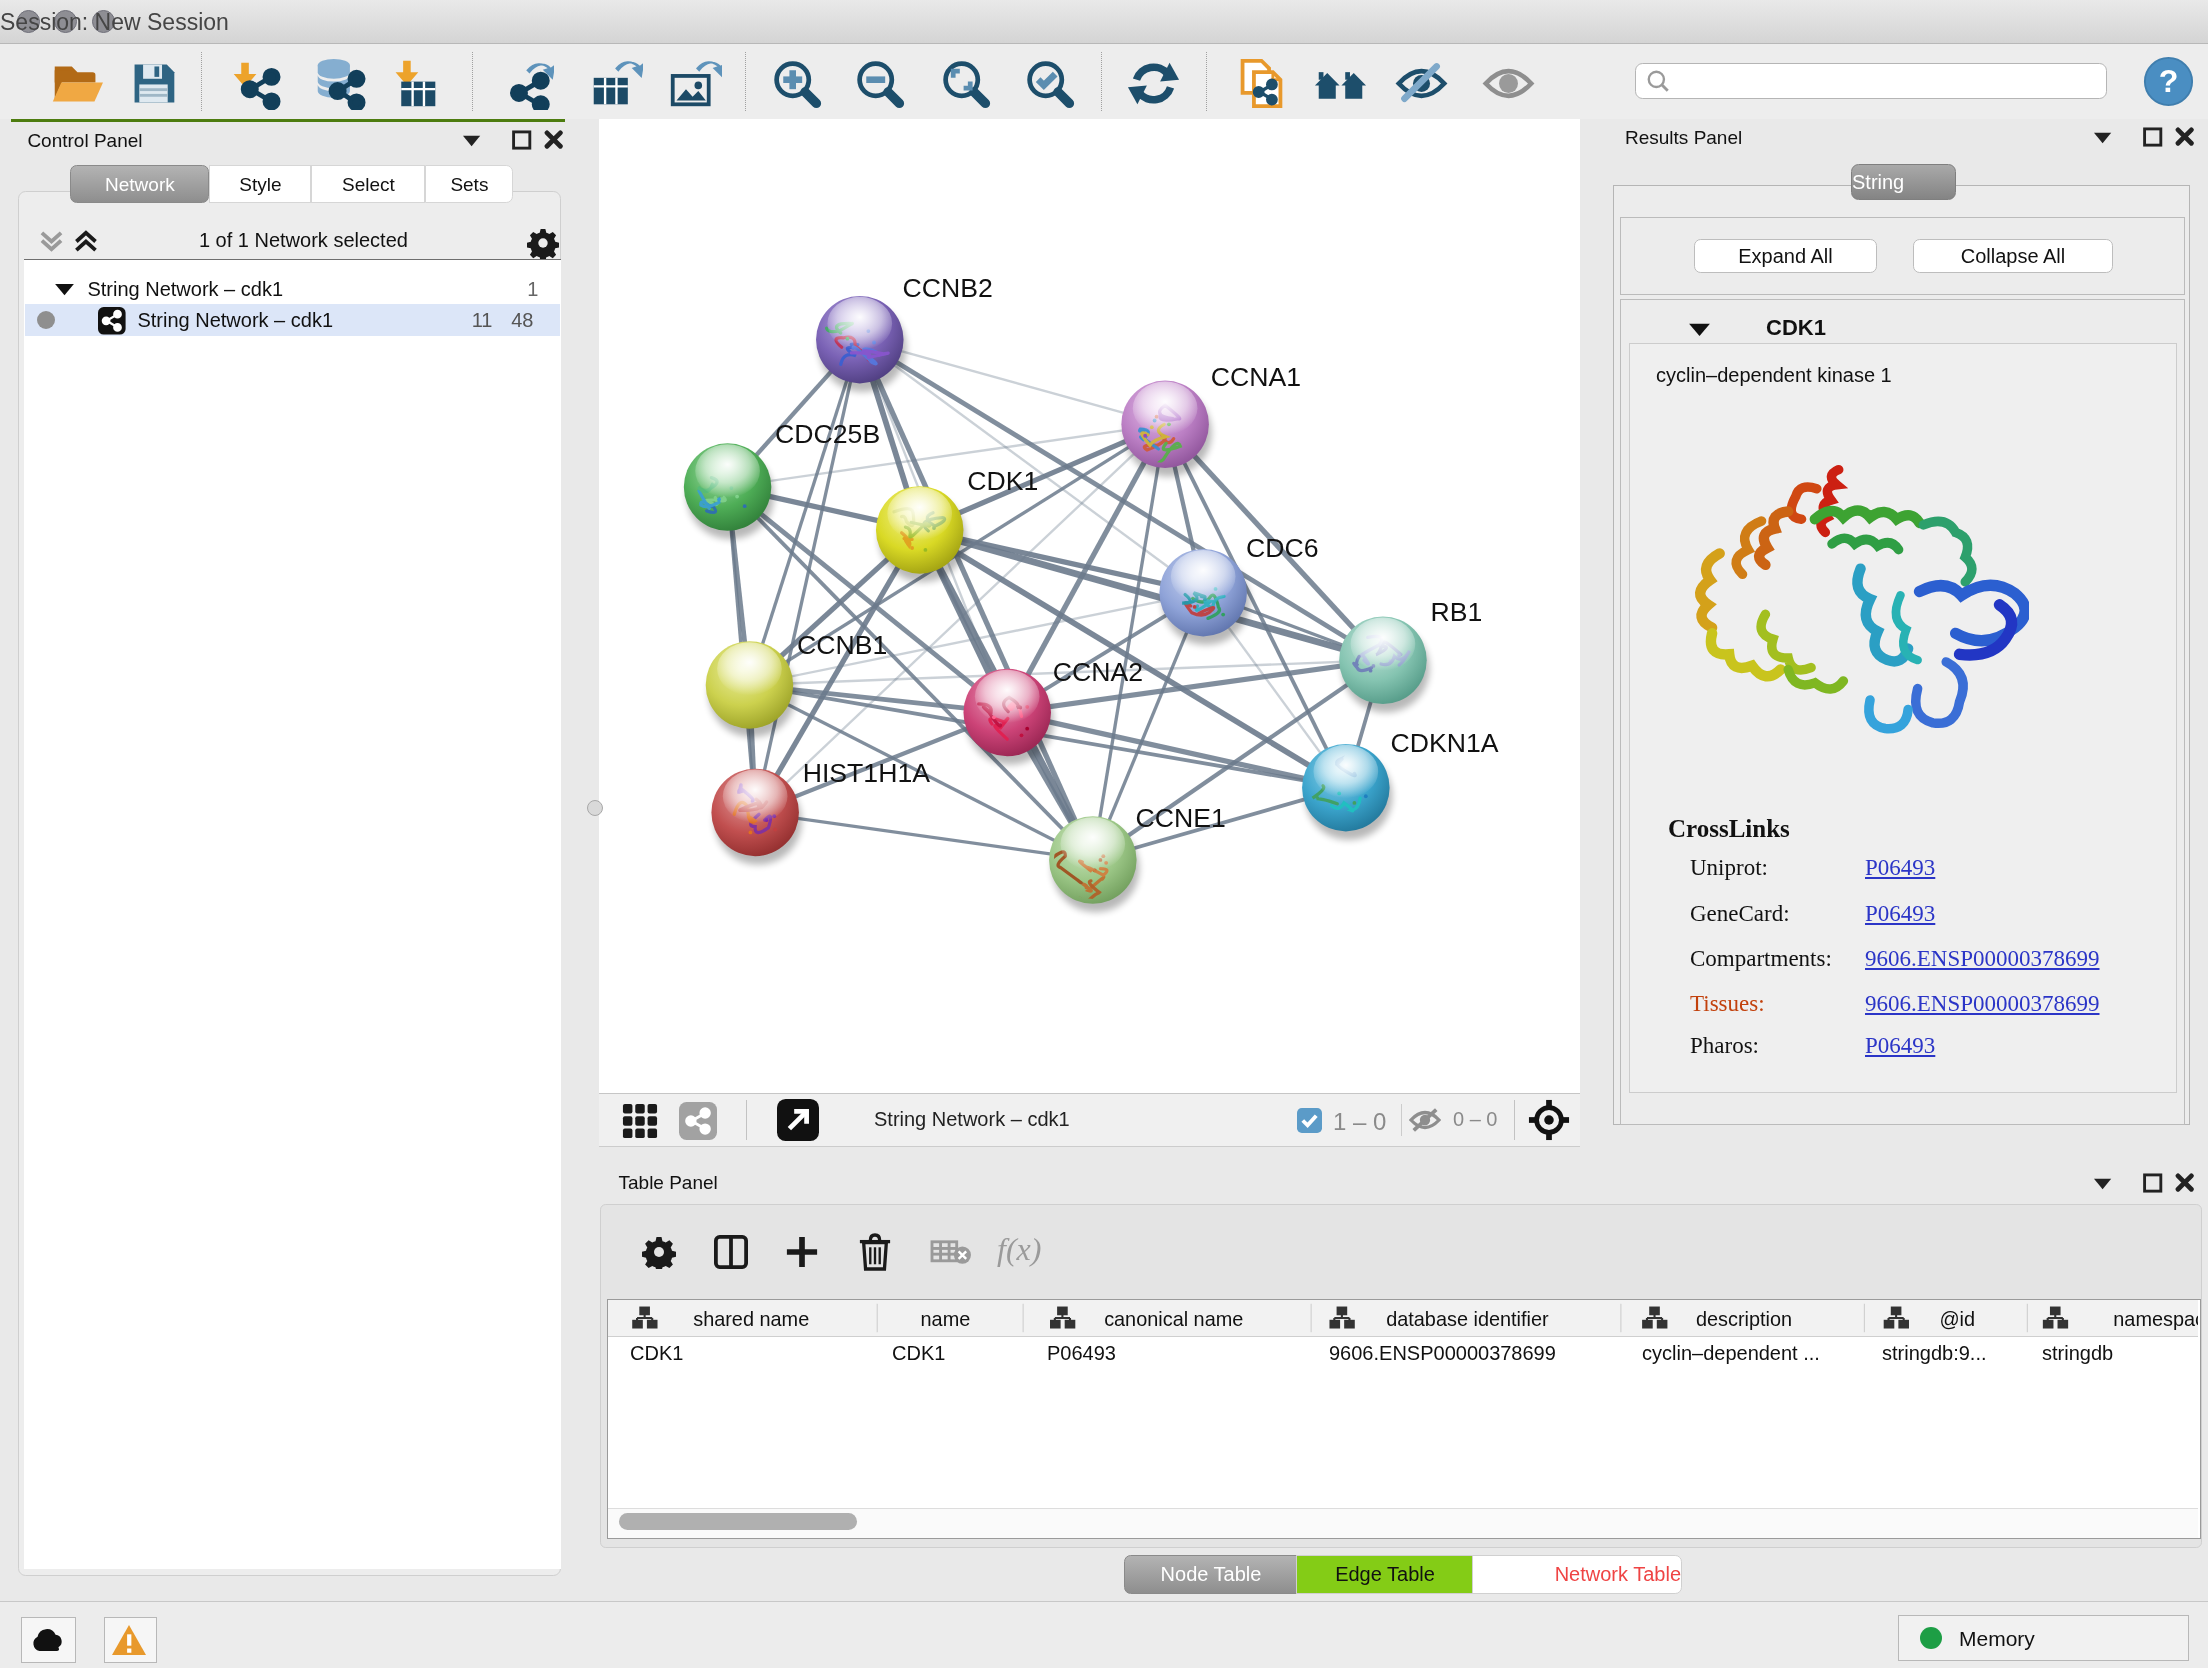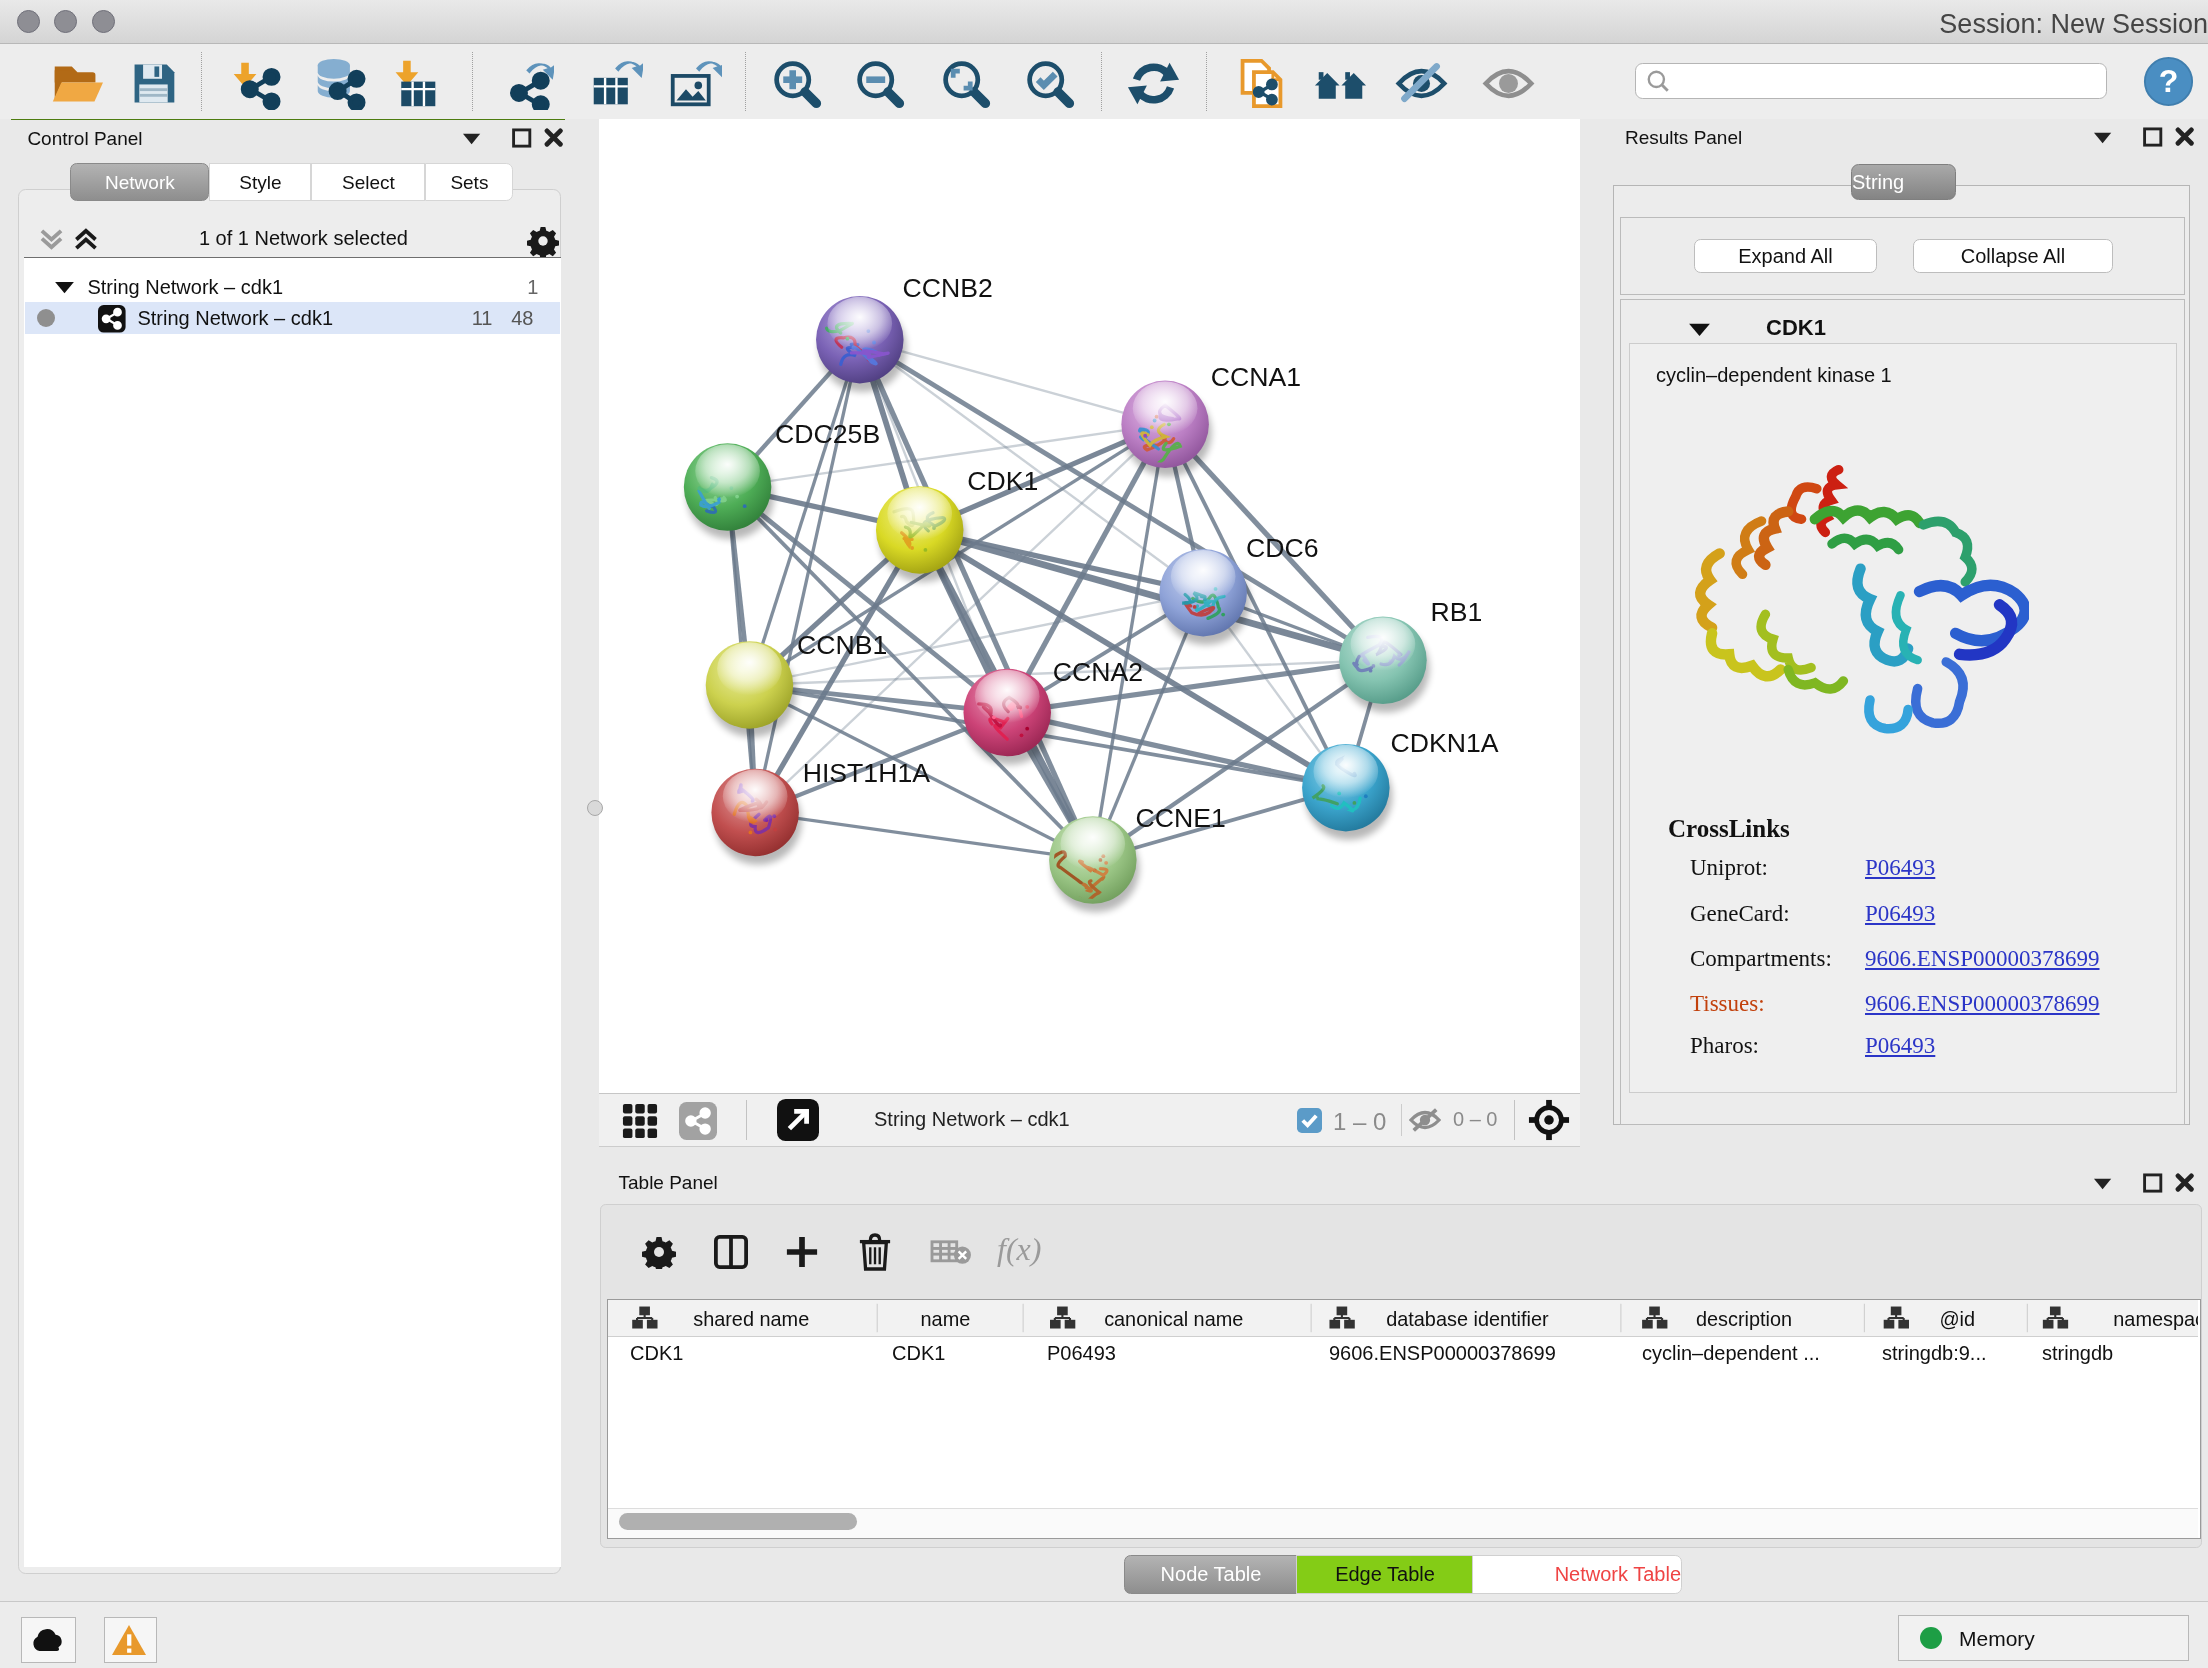--- a/index.html
+++ b/index.html
@@ -1,24 +1,24 @@
 <!DOCTYPE html>
 <html style="font-size:15px"><head>
 <meta charset="utf-8">
 <style>
 html,body{margin:0;padding:0;width:2208px;height:1668px;background:#e9e9e9;font-family:"Liberation Sans",sans-serif;overflow:hidden;position:relative}
 .abs{position:absolute}
 #titlebar{position:absolute;left:0;top:0;width:2208px;height:43px;background:linear-gradient(#e9e9e9,#d4d4d4);border-bottom:1px solid #b8b8b8}
 .tl{position:absolute;top:9.5px;width:23px;height:23px;border-radius:50%;background:#8e8e94;border:1.4px solid #70707a;box-sizing:border-box}
-#title{position:absolute;top:8.6px;left:0;width:2208px;text-align:right;font-size:27px;font-weight:normal;color:#454545}
+#title{position:absolute;top:8.6px;left:0;width:2208px;text-align:left;font-size:23px;font-weight:normal;color:#454545}
 #toolbar{position:absolute;left:0;top:44px;width:2208px;height:75px;background:#ededed}
 .sep{position:absolute;top:7.6px;height:59px;width:0;border-left:1.9px dotted #a0a0a0}
 .ticon{position:absolute;top:13.3px}
 #searchbox{position:absolute;left:1635px;top:19px;width:470px;height:34px;background:#fff;border:1px solid #b5b5b5;border-radius:7.6px}
-#panelCP{position:absolute;left:11.4px;top:119px;width:554px;height:1457px;background:#e9e9e9;border-top:1px solid #4d7c0f}
+#panelCP{position:absolute;left:11.4px;top:119px;width:554px;height:1457px;background:#e9e9e9;border-top:3px solid #4d7c0f}
 #panelRP{position:absolute;left:1580px;top:119px;width:629px;height:1016px;background:#e9e9e9}
 #netview{position:absolute;left:599px;top:119px;width:981px;height:974px;background:#ffffff}
 #netbar{position:absolute;left:599px;top:1093px;width:981px;height:52px;background:#f0f0f0;border-top:1px solid #c6c6c6;border-bottom:1px solid #cccccc}
 #panelTP{position:absolute;left:590px;top:1149px;width:1619px;height:450px;background:#e9e9e9}
 #statusbar{position:absolute;left:0;top:1601px;width:2208px;height:68px;background:#ececec;border-top:1px solid #c8c8c8}
 .phdr{font-size:19px;color:#111}
 .tab{position:absolute;box-sizing:border-box;text-align:center;font-size:19px}
 .link{color:#2b35c7;text-decoration:underline}
 .serif{font-family:"Liberation Serif",serif}
 </style>

